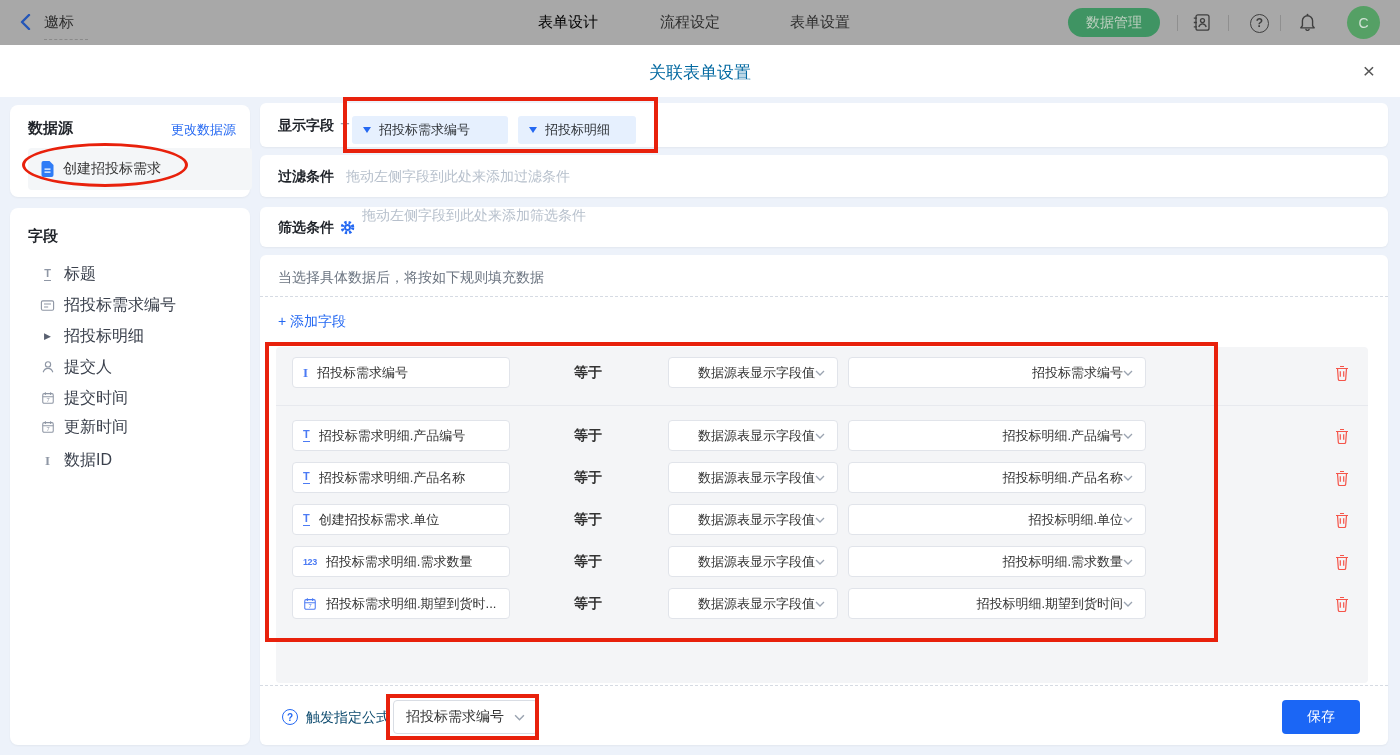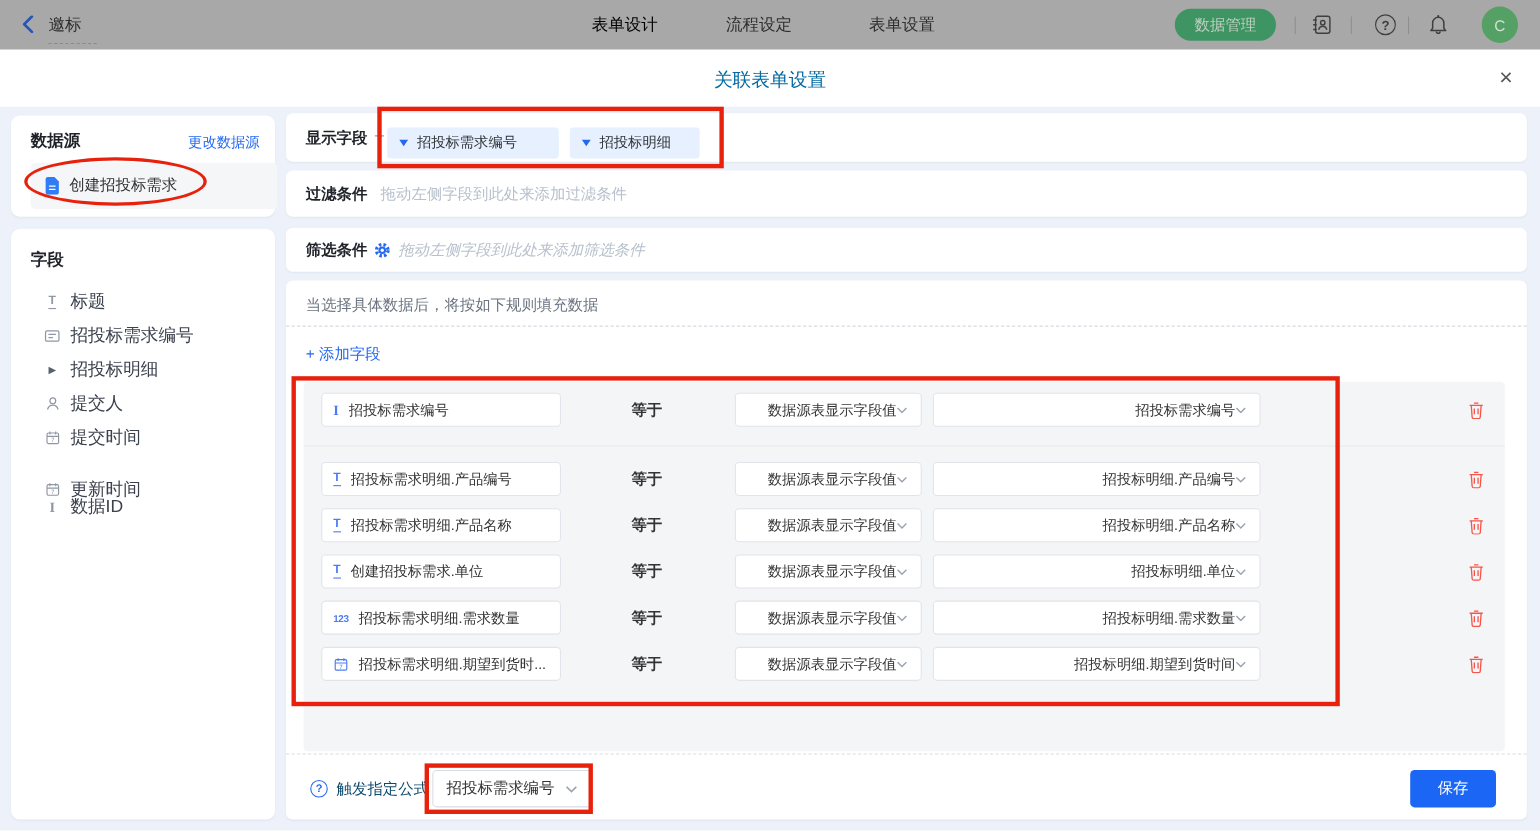--- a/index.html
+++ b/index.html
@@ -180,21 +180,21 @@
   <div class="fld-item" style="top:175px">
     <span class="gicon">
       <svg width="14" height="14" viewBox="0 0 16 16" fill="none" stroke="#8f97a5" stroke-width="1.2">
           <rect x="2" y="3" width="12" height="11" rx="1.5"></rect>
           <path d="M5 1.5v3M11 1.5v3M2 6.5h12"></path>
           <text x="8" y="12.4" font-size="6.5" text-anchor="middle" fill="#8f97a5" stroke="none">7</text>
         </svg>
     </span>
     <span class="lbl">提交时间</span>
   </div>
-  <div class="fld-item" style="top:222px">
+  <div class="fld-item" style="top:204px">
     <span class="gicon">
       <svg width="14" height="14" viewBox="0 0 16 16" fill="none" stroke="#8f97a5" stroke-width="1.2">
           <rect x="2" y="3" width="12" height="11" rx="1.5"></rect>
           <path d="M5 1.5v3M11 1.5v3M2 6.5h12"></path>
           <text x="8" y="12.4" font-size="6.5" text-anchor="middle" fill="#8f97a5" stroke="none">7</text>
         </svg>
     </span>
     <span class="lbl">更新时间</span>
   </div>
   <div class="fld-item" style="top:237px">
@@ -225,21 +225,21 @@
 
 <div class="card" style="left:260px; top:207px; width:1128px; height:40px; border-radius:6px;">
   <div class="abs row-label" style="left:18px; top:12px;">筛选条件</div>
   <span class="abs" style="left:80px; top:13px;">
     <svg width="15" height="15" viewBox="0 0 20 20">
         <circle cx="10" cy="10" r="7" fill="none" stroke="#2468f2" stroke-width="4" stroke-dasharray="3 2.6"></circle>
         <circle cx="10" cy="10" r="4.6" fill="#2468f2"></circle>
         <circle cx="10" cy="10" r="2" fill="#fff"></circle>
       </svg>
   </span>
-  <div class="abs ph" style="left:102px; top:12px;font-style:italic;">拖动左侧字段到此处来添加筛选条件</div>
+  <div class="abs ph" style="left:102px; top:0;">拖动左侧字段到此处来添加筛选条件</div>
 </div>
 
 <div class="card" style="left:260px; top:255px; width:1128px; height:490px; border-radius:6px;">
   <div class="abs hint" style="left:18px; top:14px;">当选择具体数据后，将按如下规则填充数据</div>
   <div class="dashed" style="top:41px;"></div>
   <div class="abs addlink" style="left:18px; top:58px;">+ 添加字段</div>
 
   <div class="rules-panel">
 
     <div class="fieldbox" style="top:10px;">

